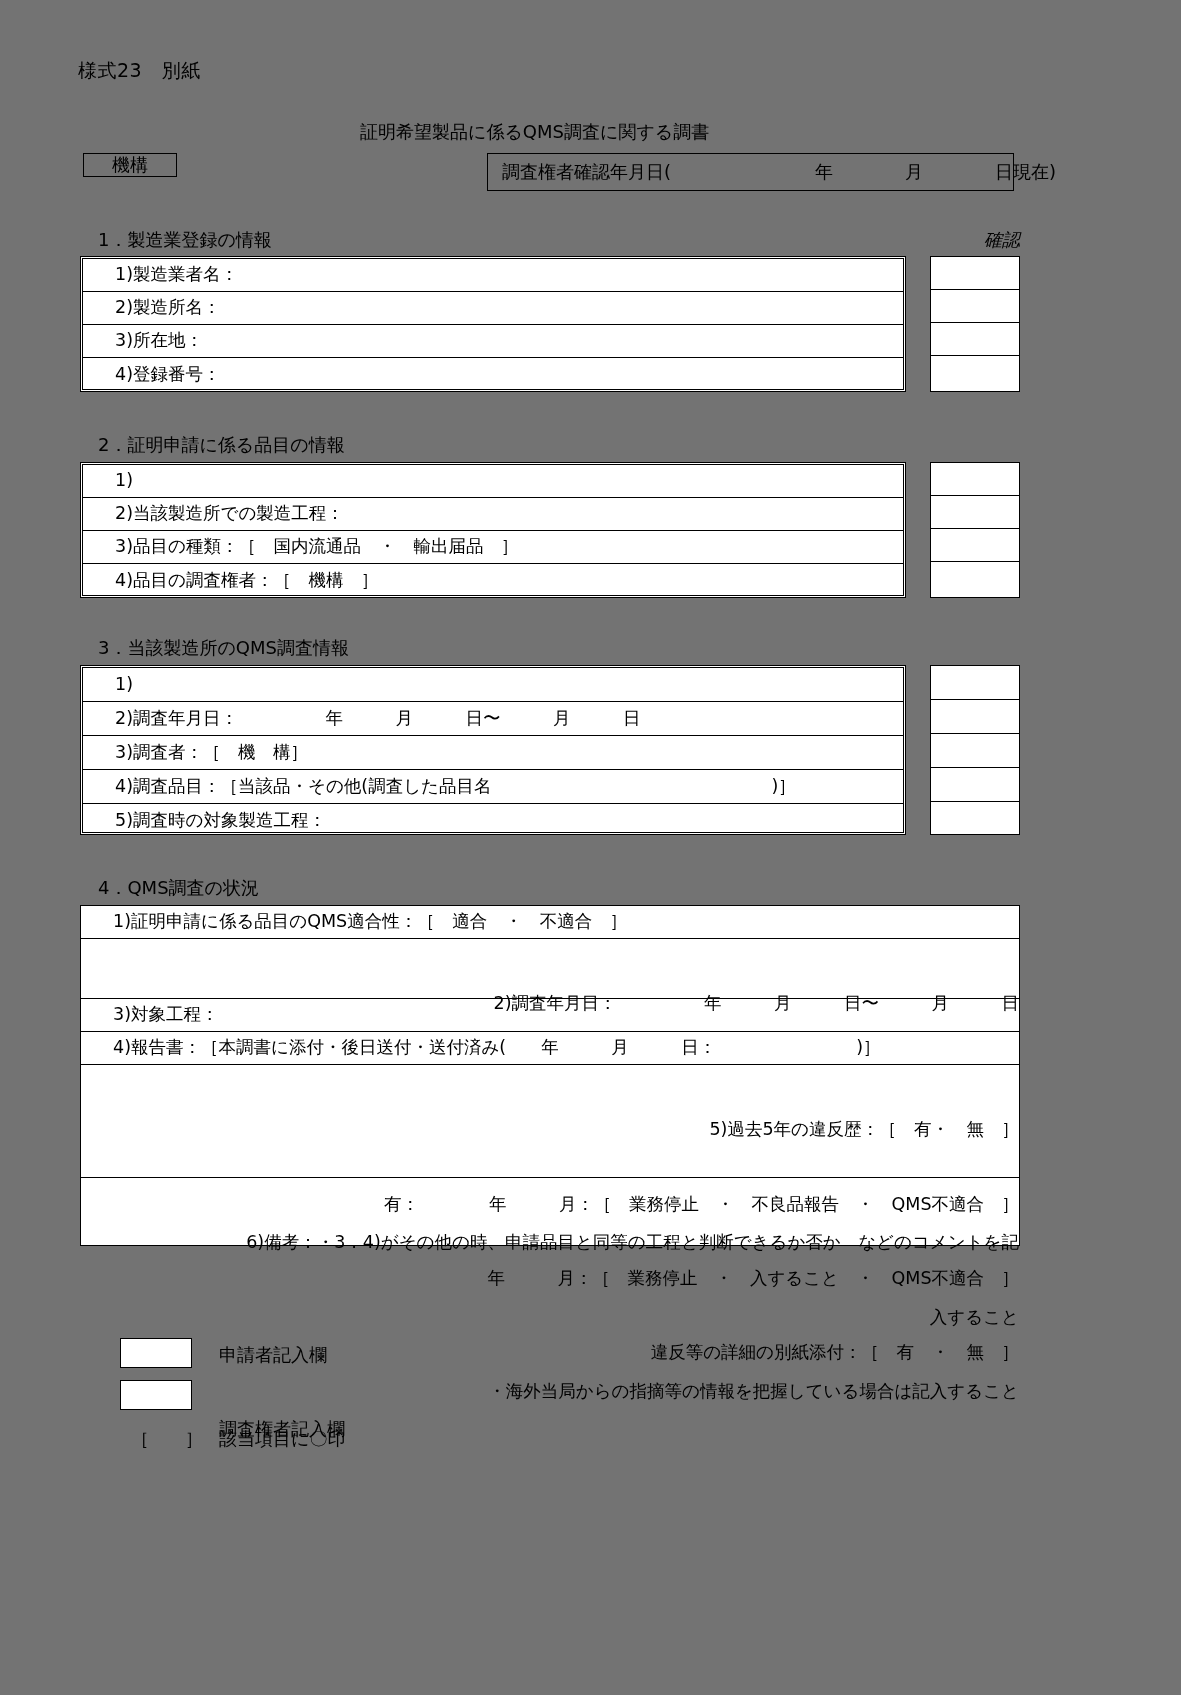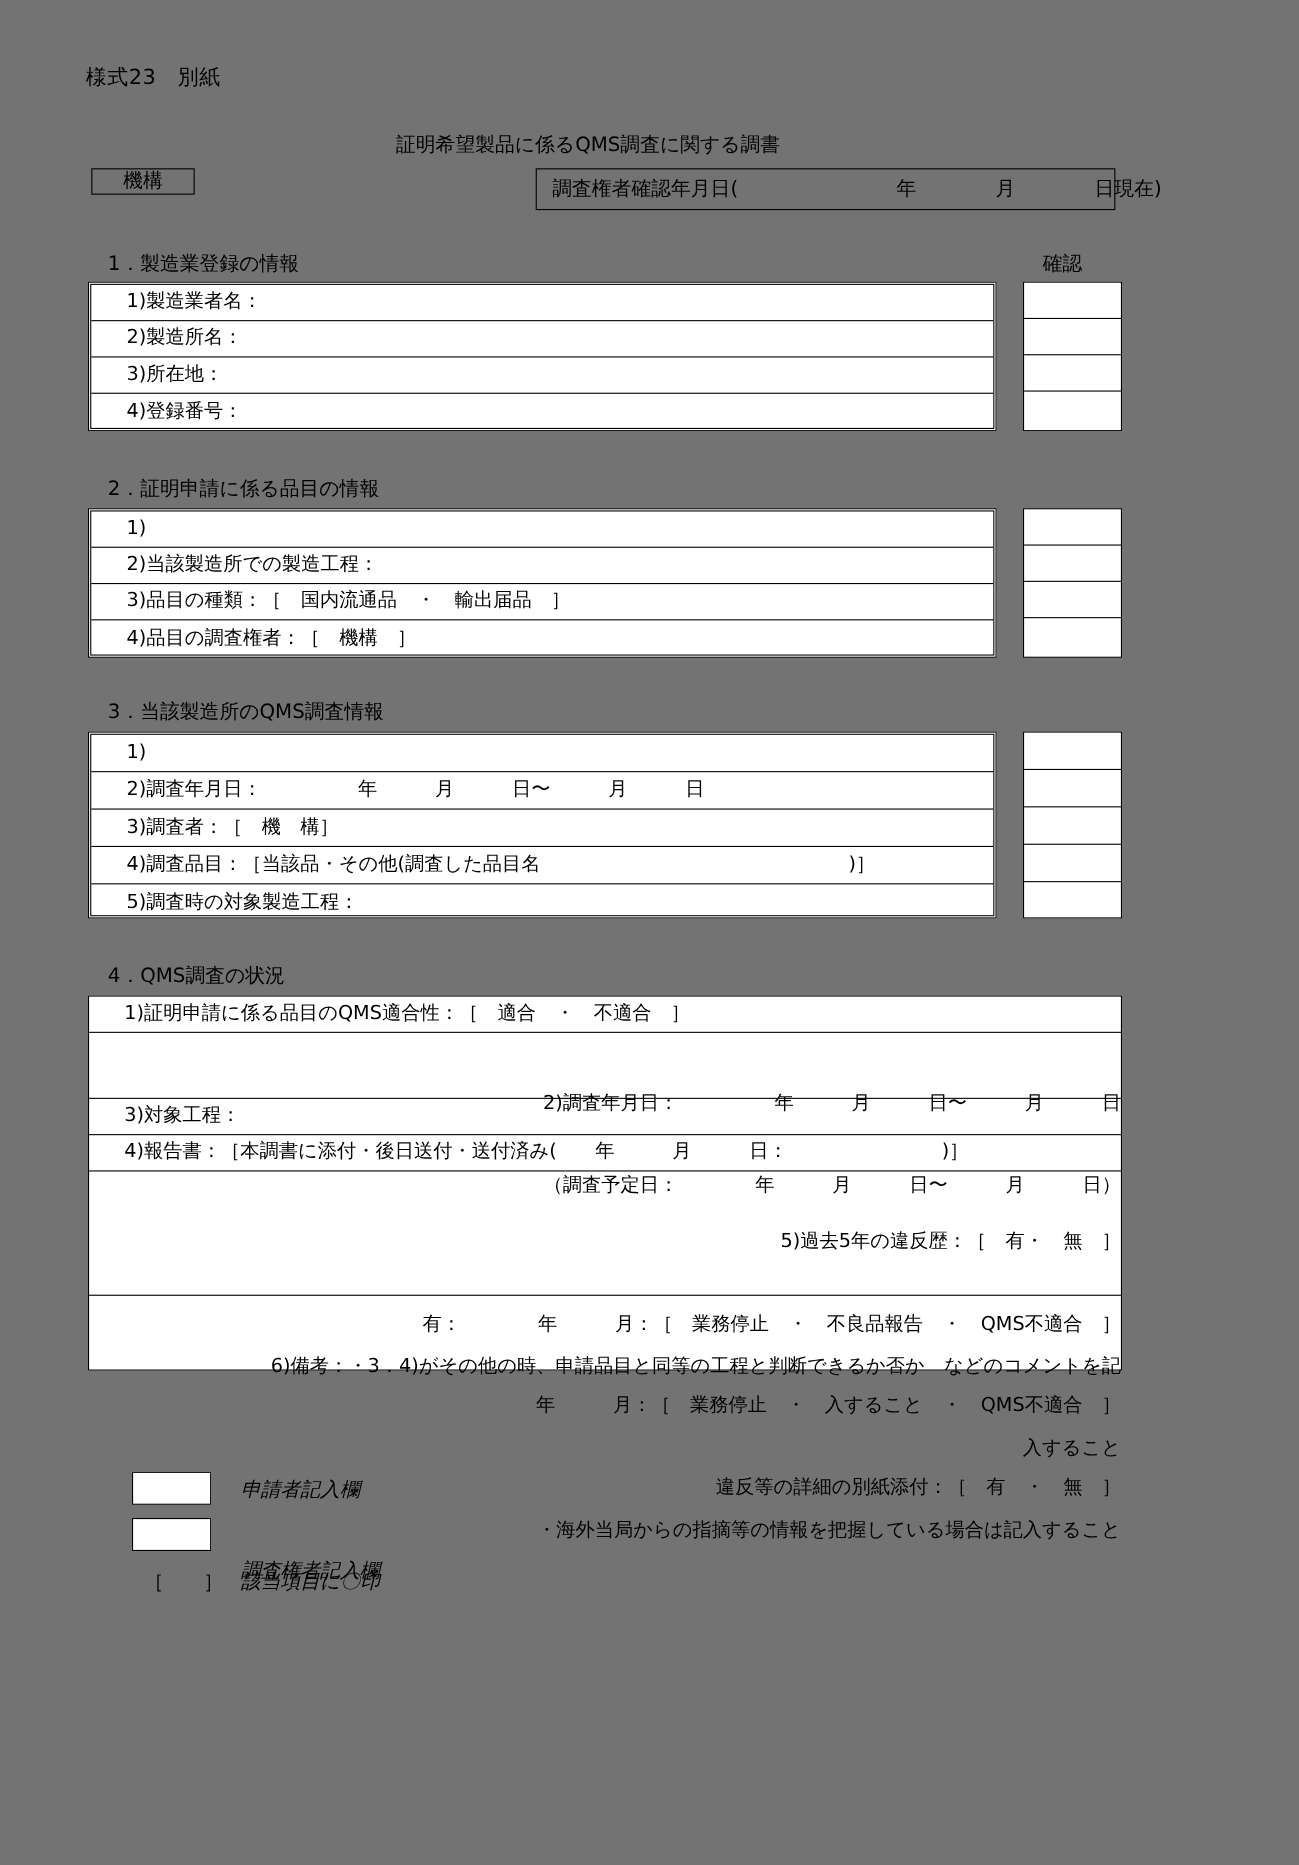--- a/index.html
+++ b/index.html
@@ -135,21 +135,20 @@
   .legend-box {
     position: absolute;
     box-sizing: border-box;
     border: 1.5px solid #000;
     background: #fff;
   }
   .legend-label {
     position: absolute;
     font-size: 18px;
     white-space: pre;
-    font-style: italic;
   }
   .legend-brackets {
     position: absolute;
     font-size: 18px;
     white-space: pre;
   }
 </style>
 </head>
 <body>
 
@@ -159,21 +158,21 @@
   <div class="doc-title">証明希望製品に係るQMS調査に関する調書</div>
 
   <div class="kikou-box">
     <span>機構</span>
   </div>
 
   <div class="confirm-date-box">
     <span>調査権者確認年月日(　　　　　　　　年　　　　月　　　　日現在)</span>
   </div>
 
-  <div class="kakunin-head" style="left:948px; top:228px;">確認</div>
+  <div class="kakunin-head" style="left:984px; top:228px;font-style:italic;">確認</div>
 
   <div class="sec-head" style="left:98px; top:228px;">1．製造業登録の情報</div>
 
   <div class="tbl double" style="left:80px; top:256px; width:826px; height:136px;">
     <div class="row" style="height:33px;">
       <span class="idx">1)</span><span>製造業者名：</span>
     </div>
     <div class="row" style="height:33px;">
       <span class="idx">2)</span><span>製造所名：</span>
     </div>
@@ -247,21 +246,20 @@
   <div class="sec-head" style="left:98px; top:876px;">4．QMS調査の状況</div>
 
   <div class="tbl" style="left:80px; top:905px; width:940px; height:341px;">
 
     <div class="row" style="height:33px;">
       <span class="idx">1)</span><span>証明申請に係る品目のQMS適合性：［　適合　・　不適合　］</span>
     </div>
 
     <div class="row multi" style="height:60px;">
       <div class="ln"><span class="idx">2)</span><span>調査年月日：　　　　　年　　　月　　　日〜　　　月　　　日</span></div>
-      <div class="ln"><span class="idx"></span><span>（調査予定日：　　　　年　　　月　　　日〜　　　月　　　日）</span></div>
     </div>
 
     <div class="row" style="height:33px;">
       <span class="idx">3)</span><span>対象工程：</span>
     </div>
 
     <div class="row" style="height:33px;">
       <span class="idx">4)</span><span>報告書：［本調書に添付・後日送付・送付済み(　　年　　　月　　　日：　　　　　　　　)］</span>
     </div>
 

